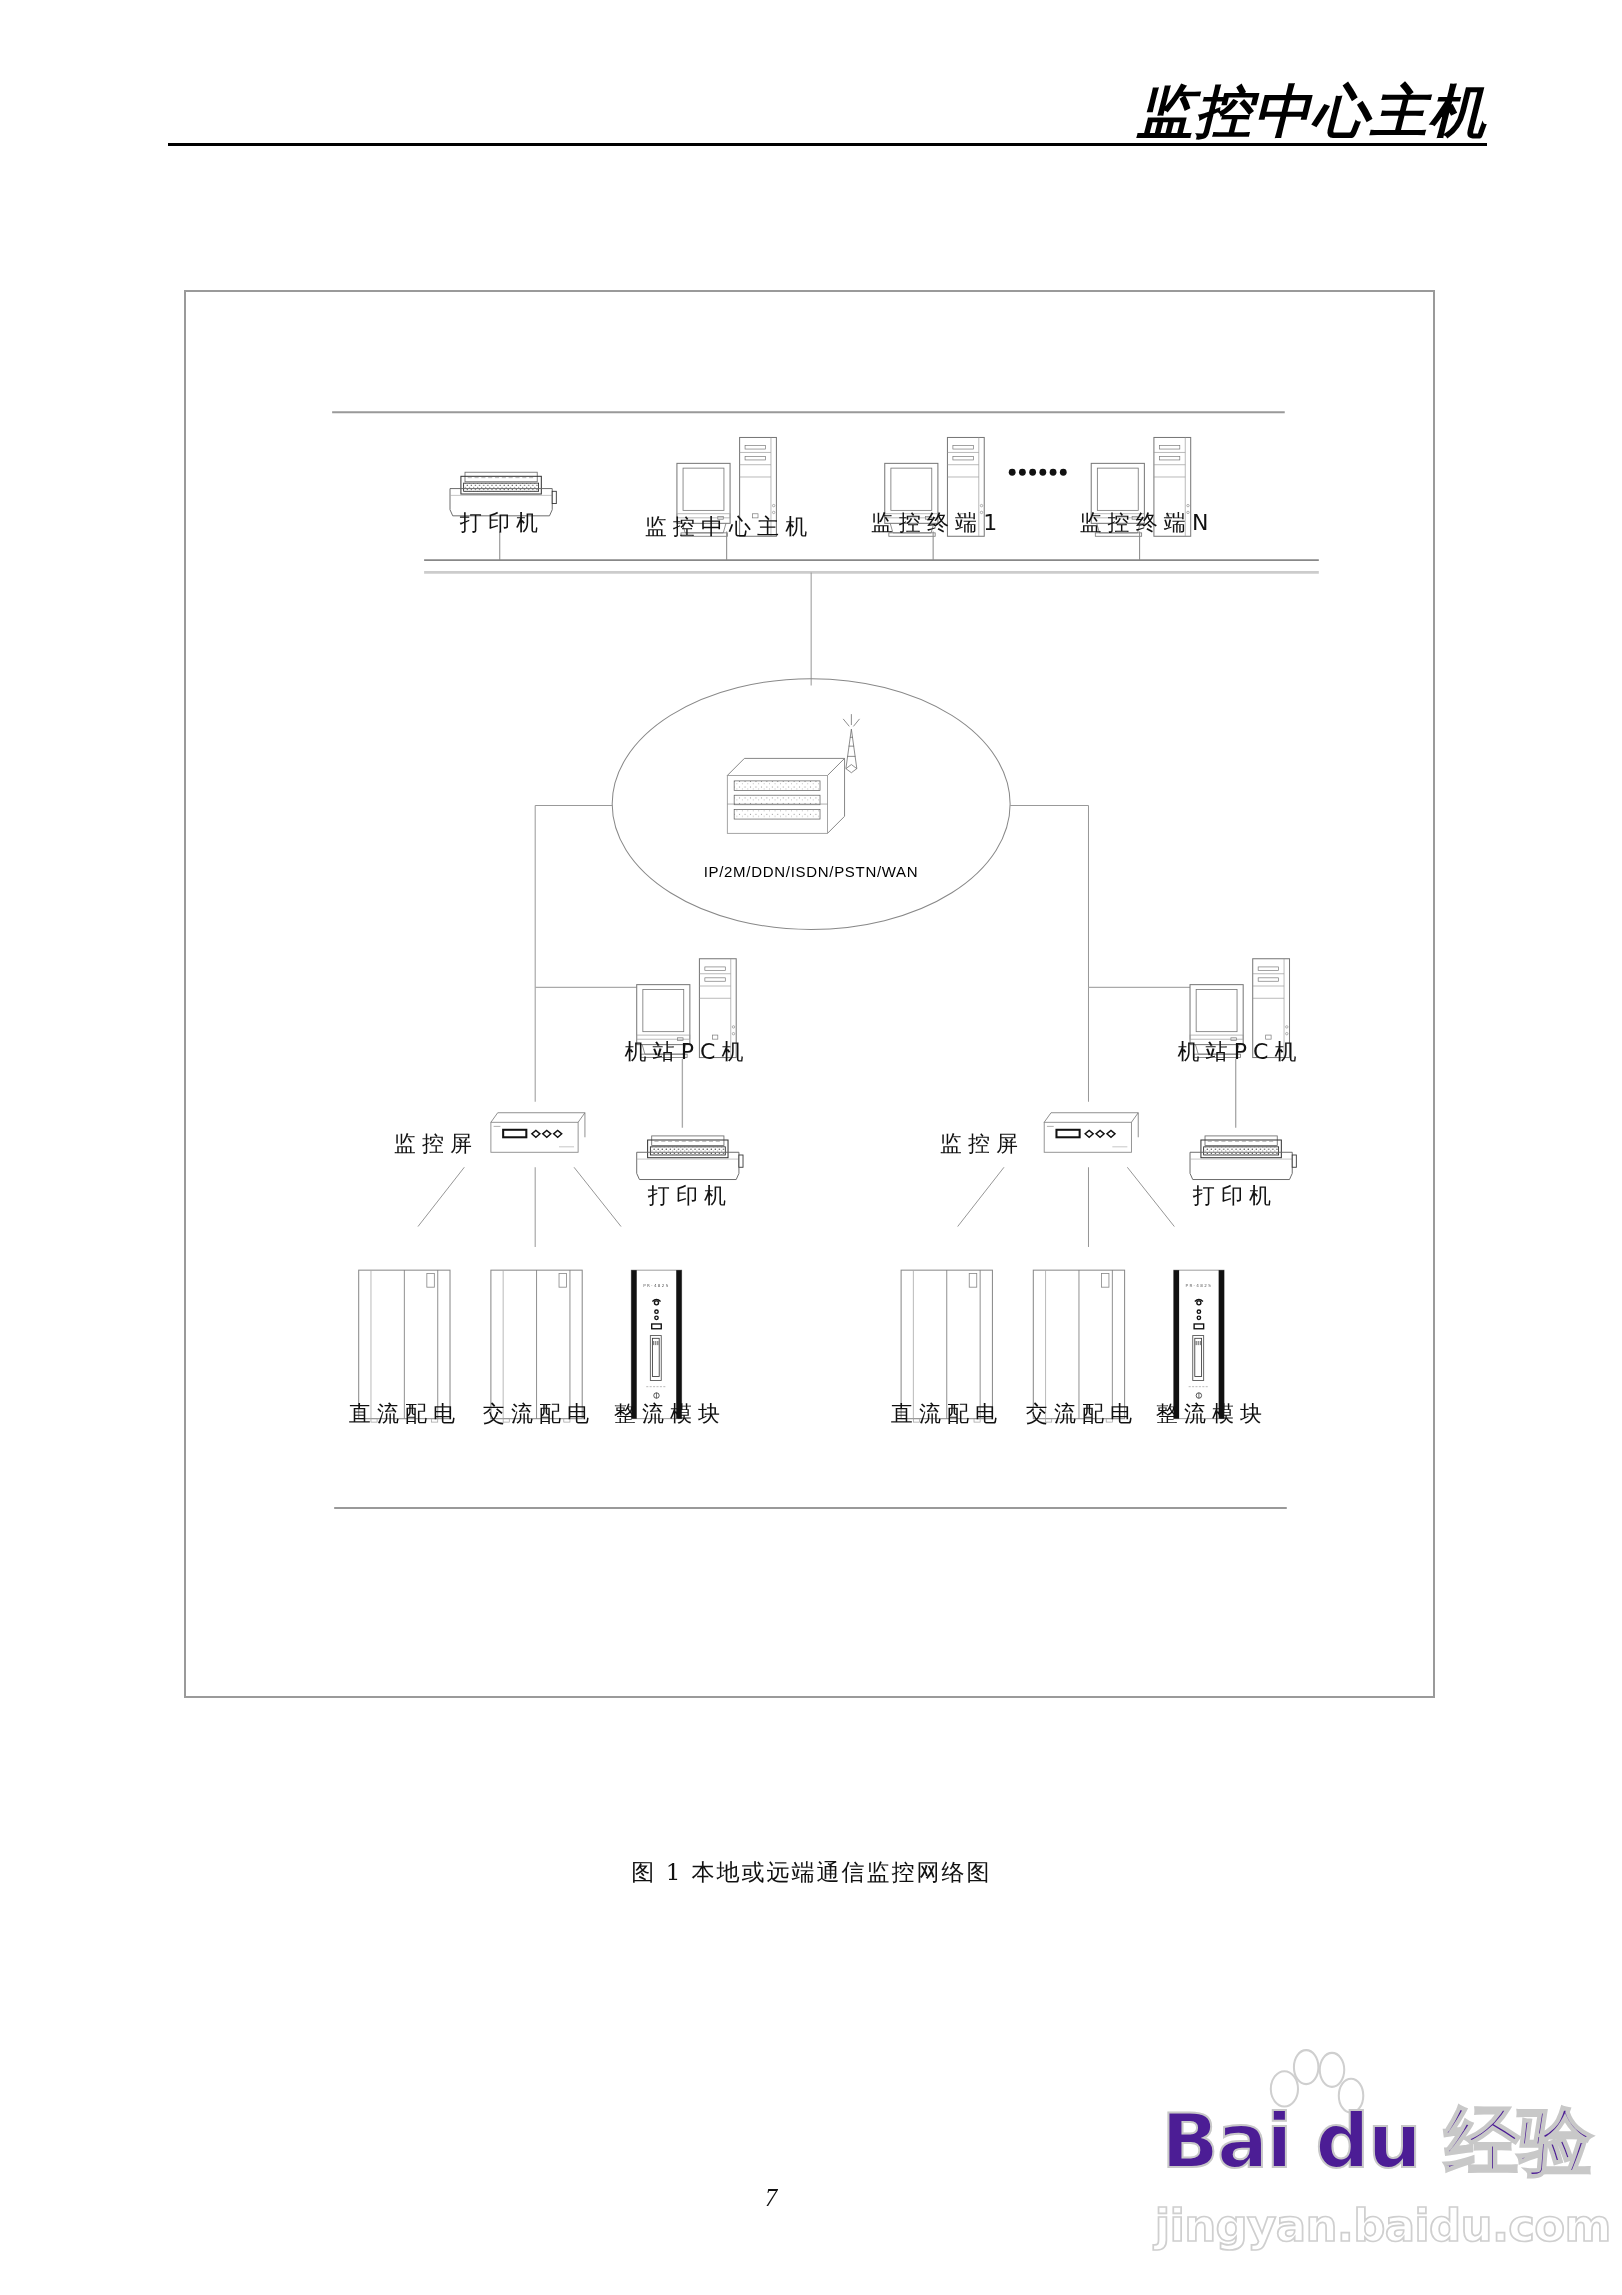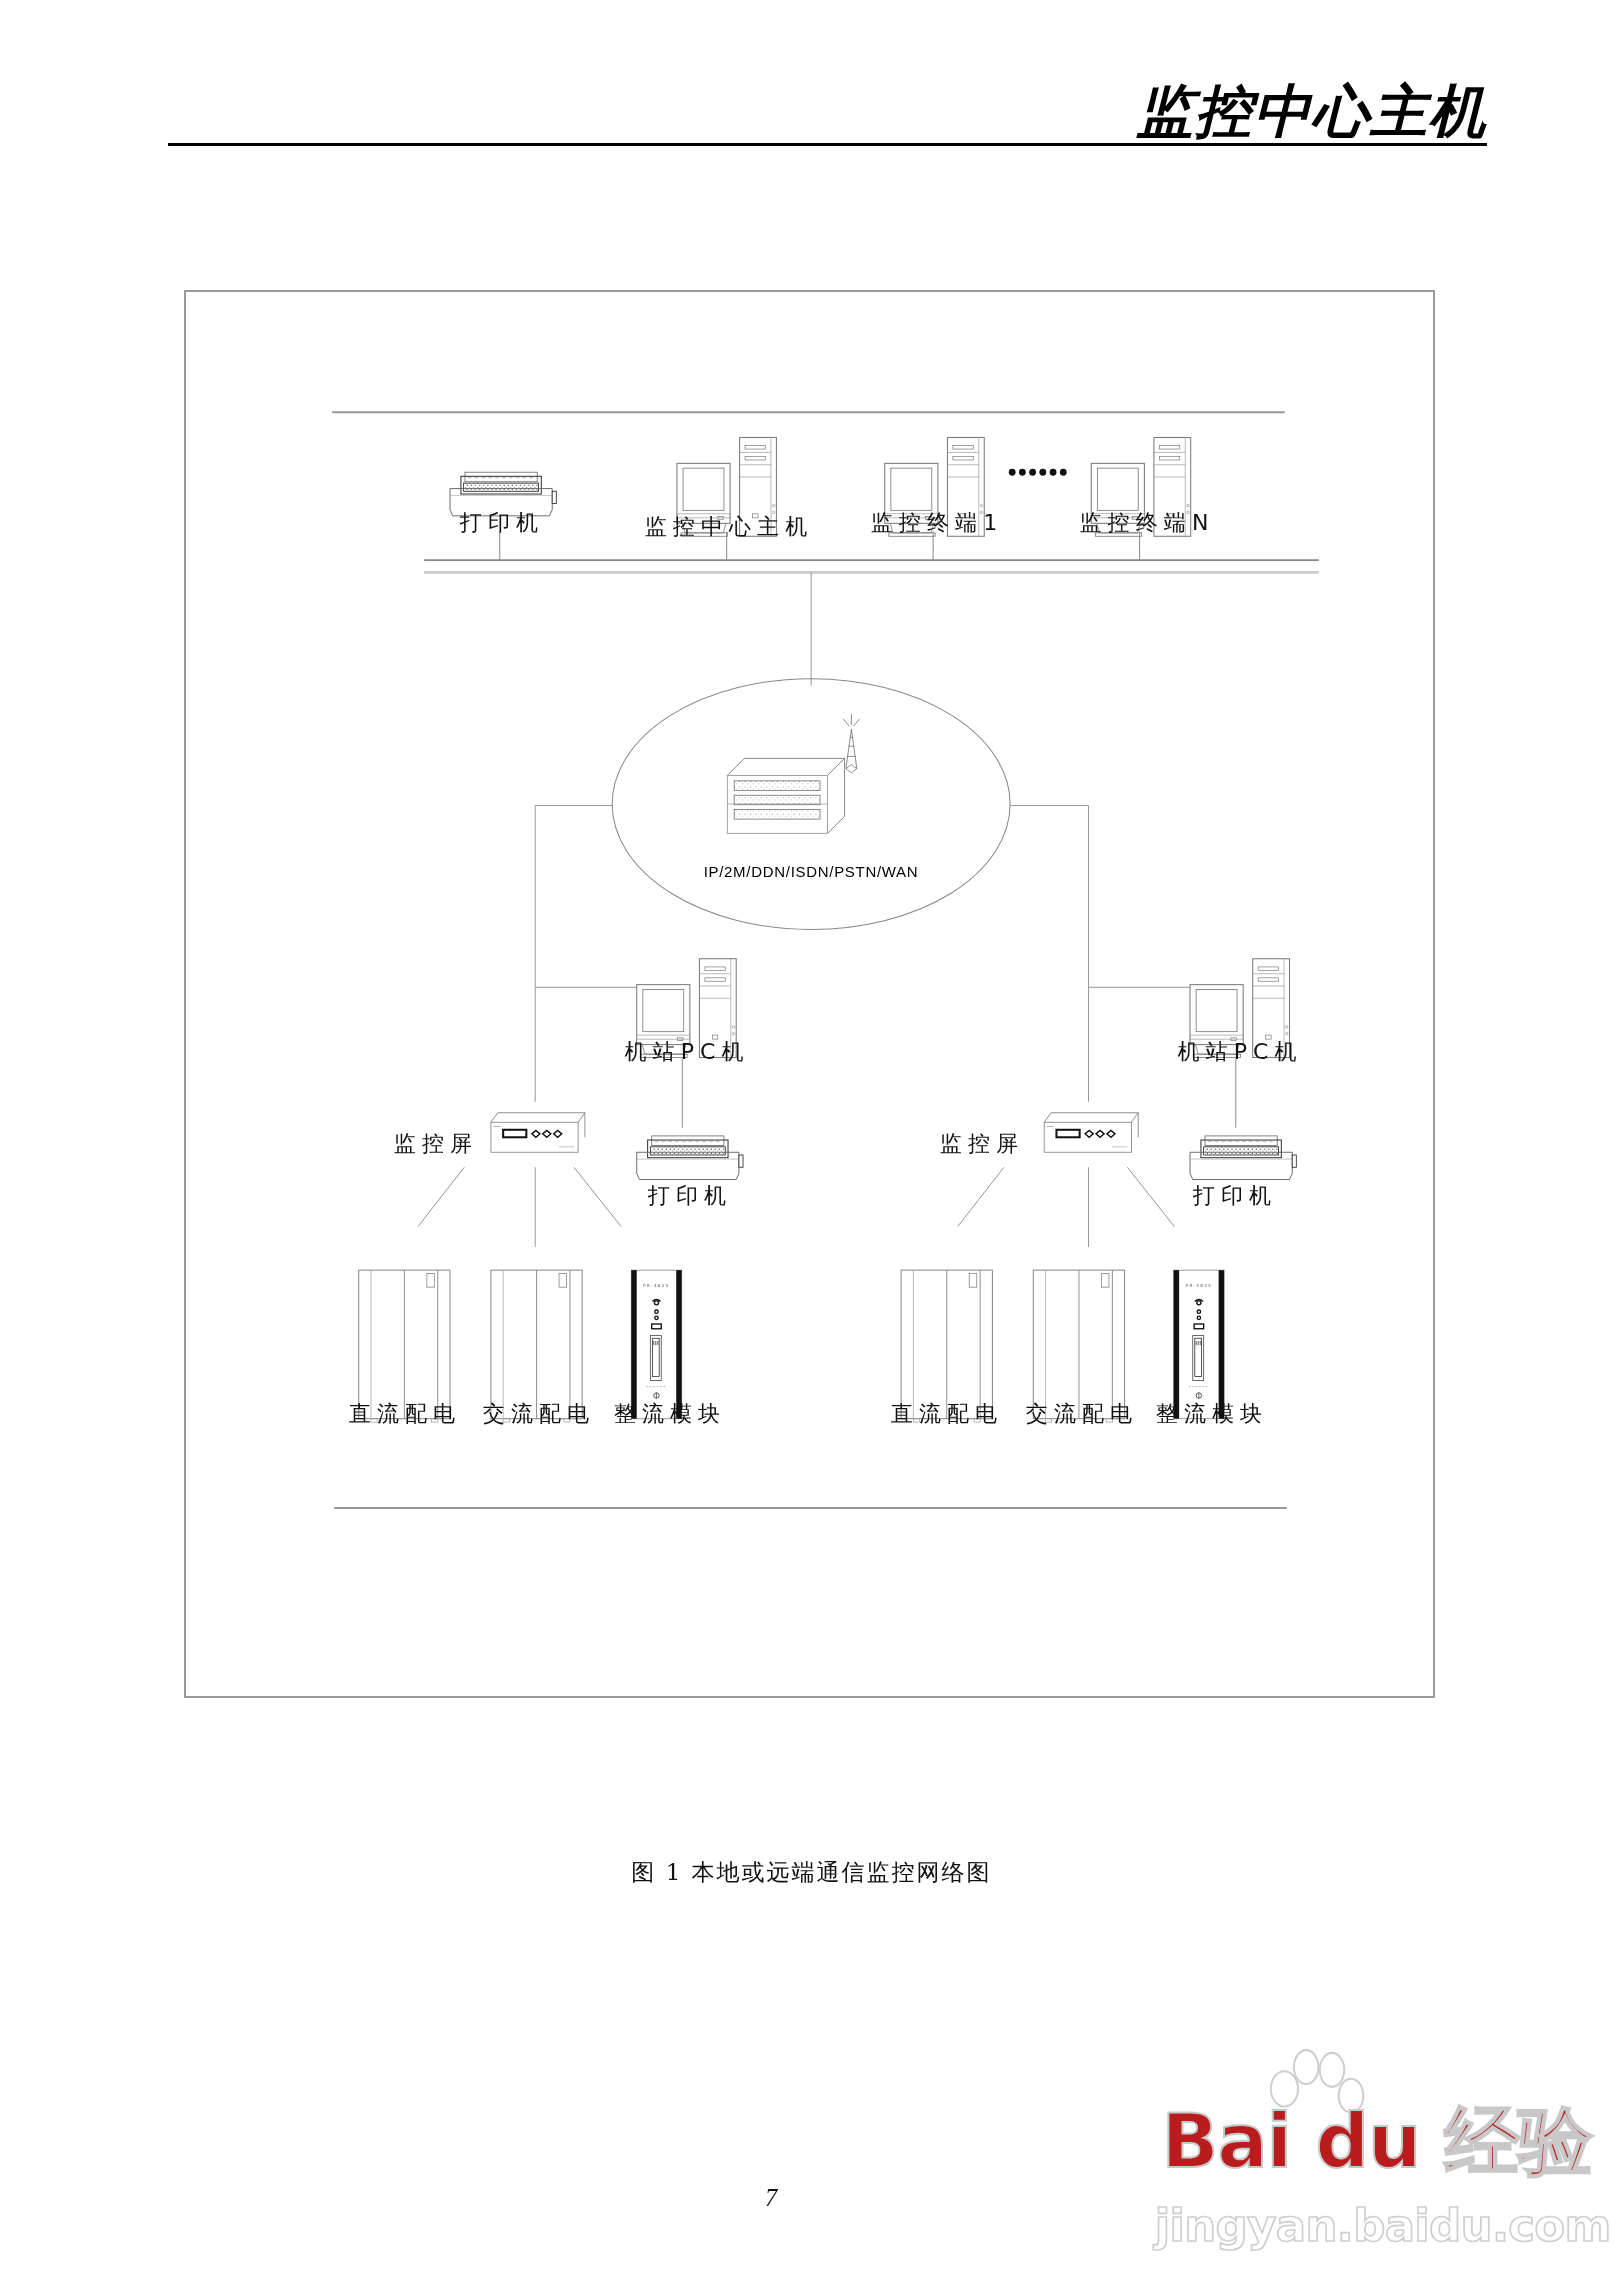--- a/index.html
+++ b/index.html
@@ -13,21 +13,21 @@
   svg.diagram { left:0; top:0; width:1623px; height:2295px; }
   .label { font-family:"DejaVu Sans", "Liberation Sans", sans-serif; font-size:22px; letter-spacing:6.1px;
            color:#111; white-space:nowrap; transform:translateX(-50%); }
   .net-label { font-family:"Liberation Sans", "DejaVu Sans", sans-serif; font-size:15px; letter-spacing:0.7px;
                color:#000000; transform:translateX(-50%); white-space:nowrap; }
   .caption { left:50%; transform:translateX(-50%); top:1857px; font-size:23px; letter-spacing:2px;
              font-family:"DejaVu Serif", serif; white-space:nowrap; }
   .page-num { left:765px; top:2184px; font-size:24.5px; font-style:italic; font-family:"Liberation Serif", serif; }
   .watermark { left:1148px; top:2051px; width:382px; height:218px; color:#ffffff; }
   .wm-text1 { left:13.6px; top:41px; font-family:"DejaVu Sans", sans-serif; font-weight:bold; font-size:75px;
-              color:#b91c1c; -webkit-text-stroke:2px #c8c8c8; letter-spacing:-1.4px; white-space:nowrap; }
+              color:#4c1d95; -webkit-text-stroke:2px #c8c8c8; letter-spacing:-1.4px; white-space:nowrap; }
   .wm-text2 { left:6.8px; top:148px; font-family:"DejaVu Sans", sans-serif; font-weight:bold; font-size:45px;
               color:#fff; -webkit-text-stroke:1.7px #cfcfcf; white-space:nowrap; letter-spacing:-0.7px; }
 </style>
 </head>
 <body>
 
 <div class="abs header-title">监控中心主机</div>
 <div class="abs header-rule"></div>
 
 <div class="abs frame"></div>

